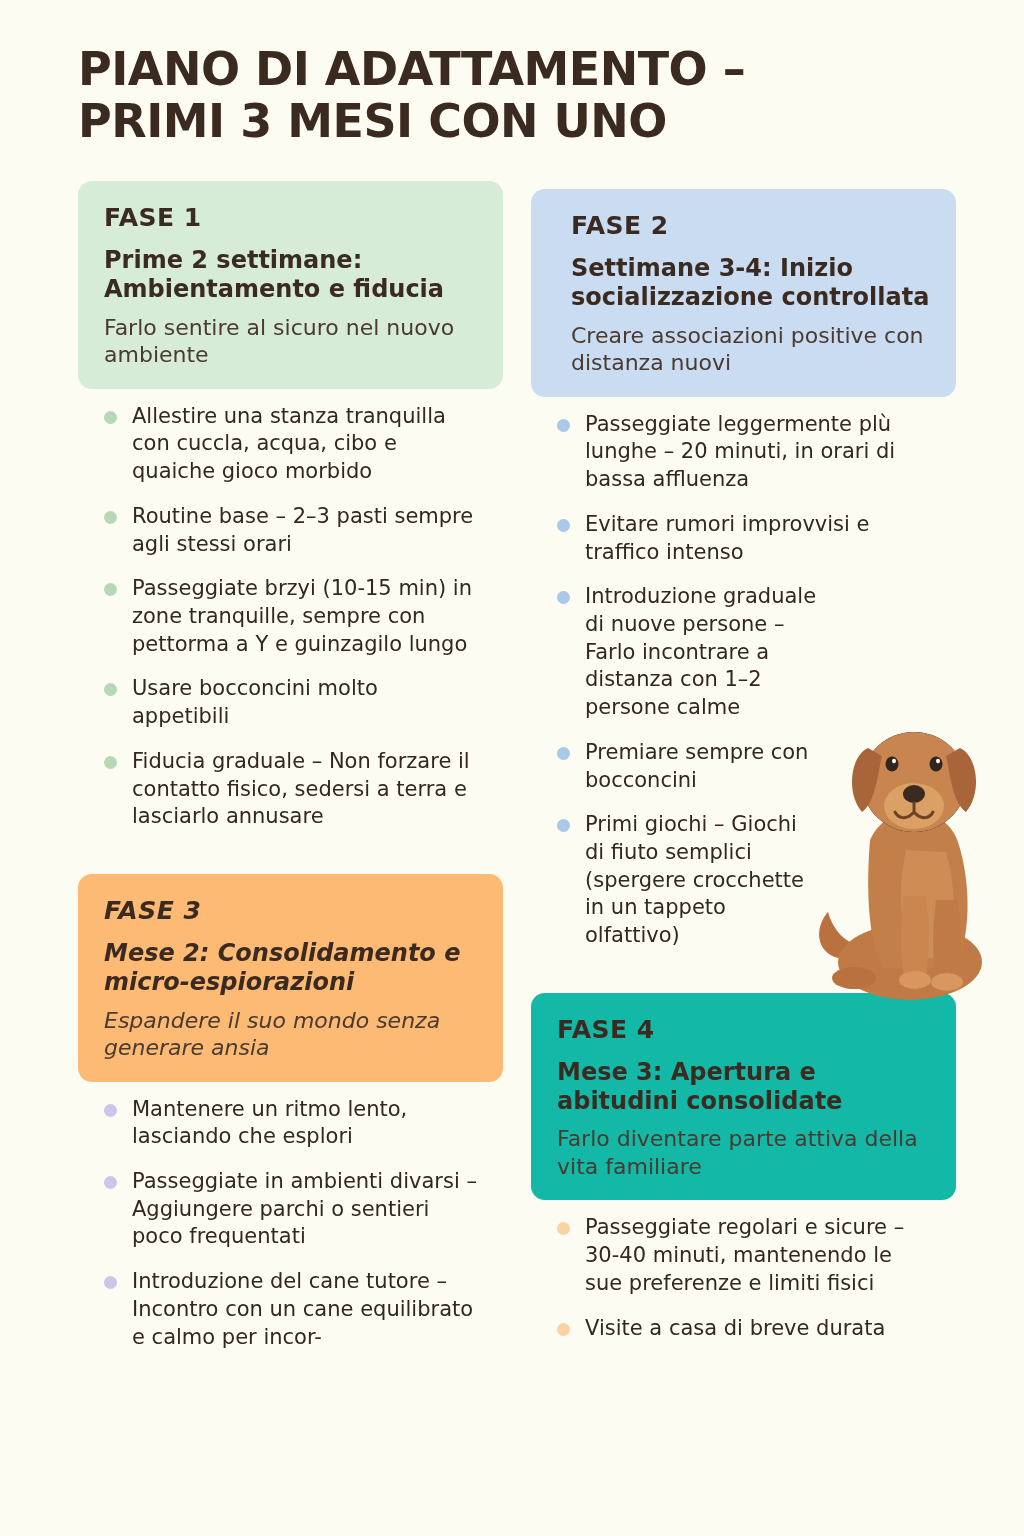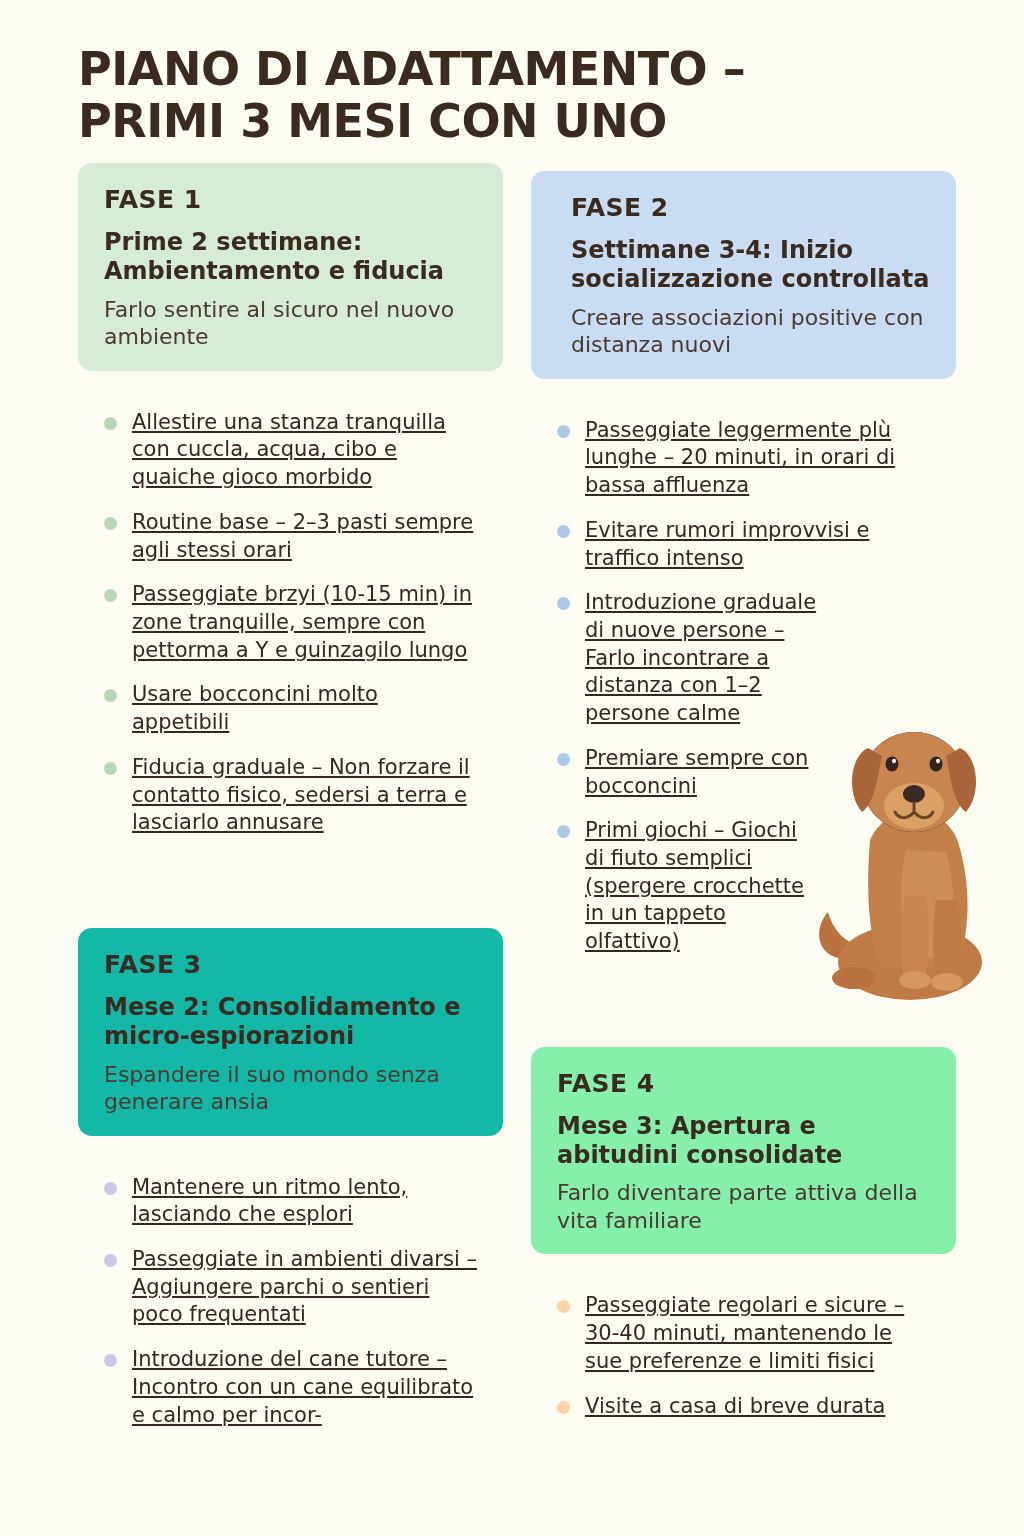--- a/index.html
+++ b/index.html
@@ -21,47 +21,46 @@
     height: 1536px;
     box-sizing: border-box;
     padding: 44px 60px 0 78px;
   }
   h1.title {
     font-size: 46px;
     line-height: 1.12;
     letter-spacing: -0.5px;
     font-weight: bold;
     color: #3a2a20;
-    margin: 0 0 16px 0;
+    margin: 0 0 34px 0;
     max-width: 820px;
     text-transform: uppercase;
   }
   .columns {
     display: flex;
     gap: 28px;
     align-items: flex-start;
   }
   .col {
     width: 425px;
     display: flex;
     flex-direction: column;
-    gap: 24px;
   }
   .col-right {
     margin-top: 8px;
   }
   .card {
     border-radius: 14px;
     padding: 22px 26px 20px 26px;
     box-sizing: border-box;
   }
   .card-green { background: #d6ecd6; }
   .card-blue  { background: #c9dcf2; padding-left: 40px; }
-  .card-purple{ background: #14b8a6; }
-  .card-orange{ background: #86efac; }
+  .card-purple{ background: #fdba74; font-style: italic; }
+  .card-orange{ background: #14b8a6; }
 
   .fase {
     font-size: 25px;
     font-weight: bold;
     letter-spacing: 0.5px;
     color: #3a2a20;
     margin: 0 0 14px 0;
   }
   .subtitle {
     font-size: 24px;
@@ -81,21 +80,20 @@
     margin: 14px 0 0 0;
     padding: 0 22px 0 26px;
   }
   ul.items li {
     display: flex;
     align-items: flex-start;
     margin-bottom: 17px;
     font-size: 21px;
     line-height: 1.32;
     color: #33271f;
-    text-decoration: underline;
   }
   ul.items li .dot {
     flex: 0 0 auto;
     width: 13px;
     height: 13px;
     border-radius: 50%;
     margin: 8px 15px 0 0;
   }
   .dot-green { background: #b6d8b6; }
   .dot-blue  { background: #aac8e8; }

